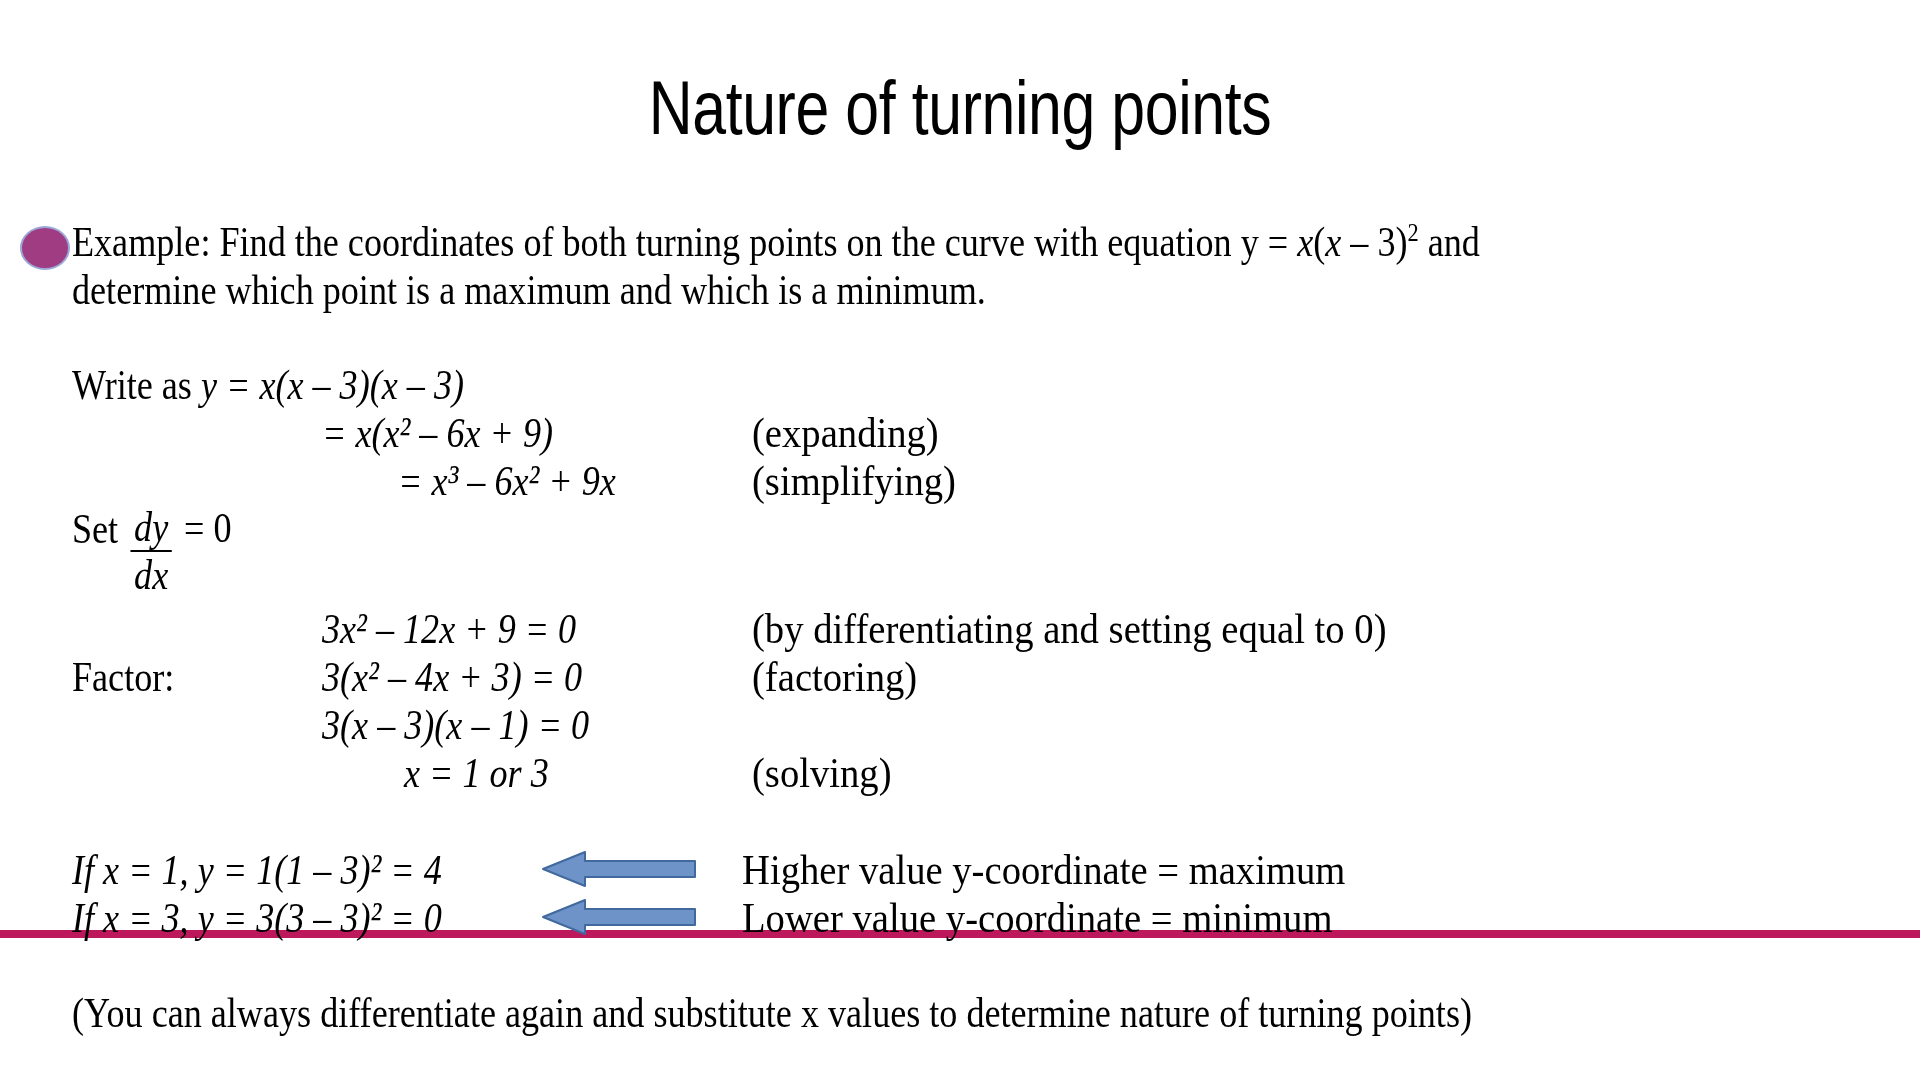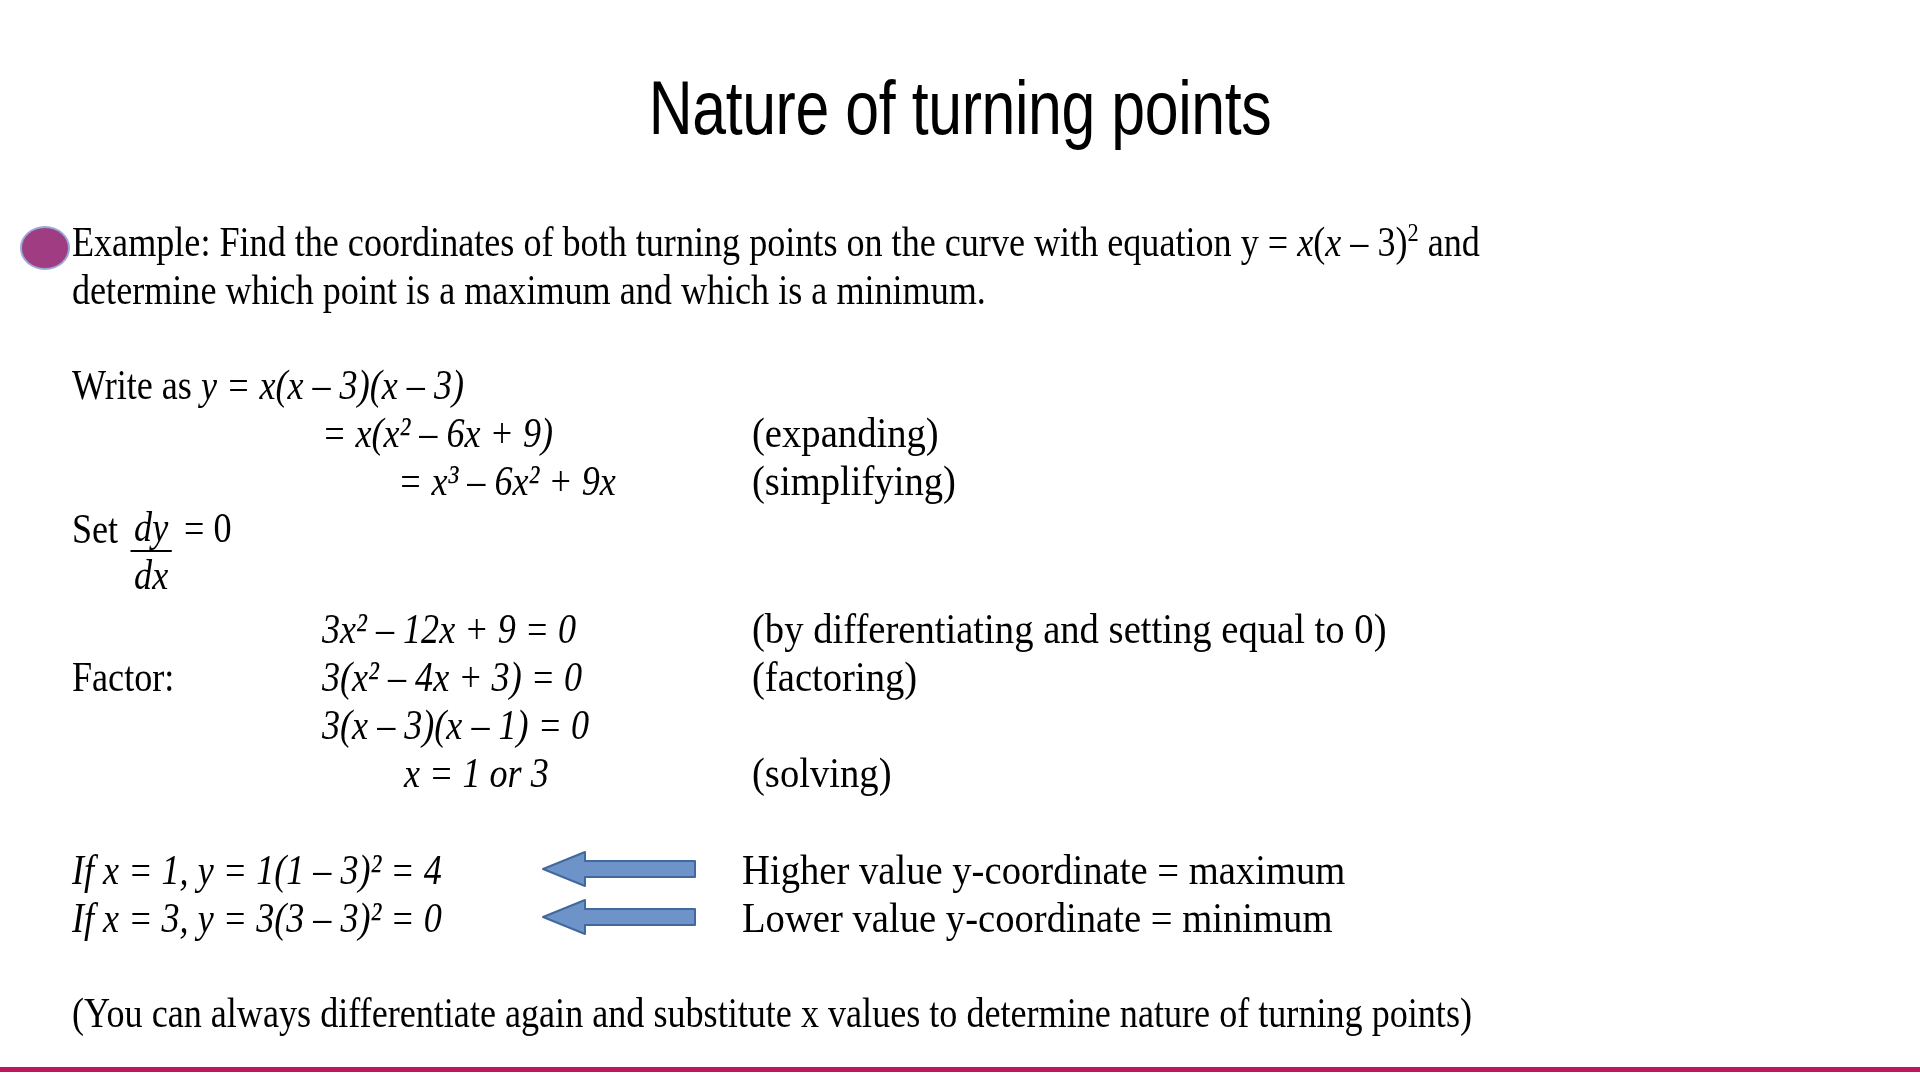--- a/index.html
+++ b/index.html
@@ -10,24 +10,24 @@
   body {
     width: 1920px;
     height: 1080px;
     overflow: hidden;
     font-family: "Liberation Serif", serif;
     color: #000000;
   }
   #slide {
     position: relative;
     width: 1920px;
-    height: 1072px;
+    height: 938px;
     background: #ffffff;
     box-sizing: border-box;
-    border-bottom: 5px solid #be185d;
+    border-bottom: 8px solid #be185d;
   }
 
   
   #slide-title {
     position: absolute;
     left: 0;
     top: 62px;
     width: 1920px;
     text-align: center;
     font-family: "Liberation Sans", sans-serif;

